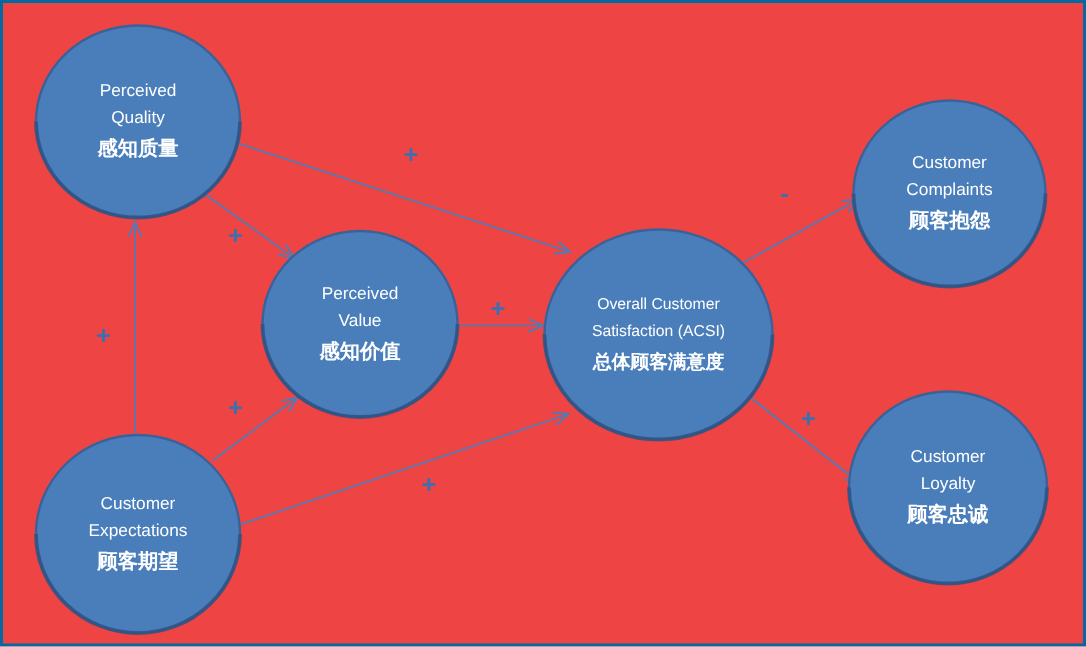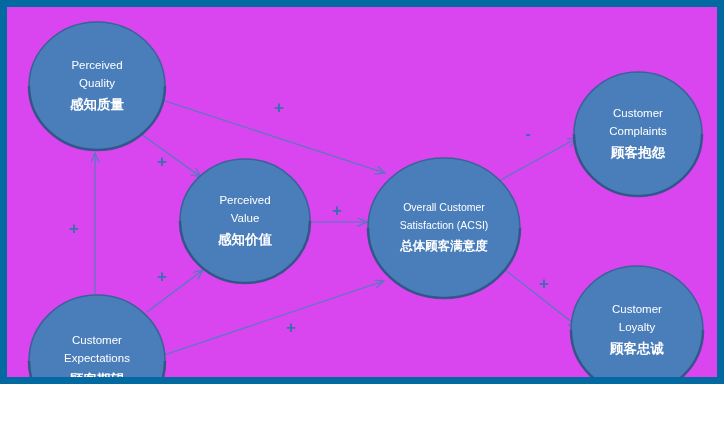--- a/index.html
+++ b/index.html
@@ -6,23 +6,23 @@
     margin: 0;
     padding: 0;
     background: #ffffff;
   }
   body {
     font-family: "Liberation Sans", sans-serif;
   }
   #canvas {
     position: relative;
     width: 724px;
-    height: 384px;
-    background: #d946ef;
-    border: 7px solid #0369a1;
+    height: 431px;
+    background: #ef4444;
+    border: 2px solid #0369a1;
     box-sizing: border-box;
     overflow: hidden;
   }
   #diagram-svg {
     position: absolute;
     top: 0;
     left: 0;
     width: 724px;
     height: 431px;
   }

